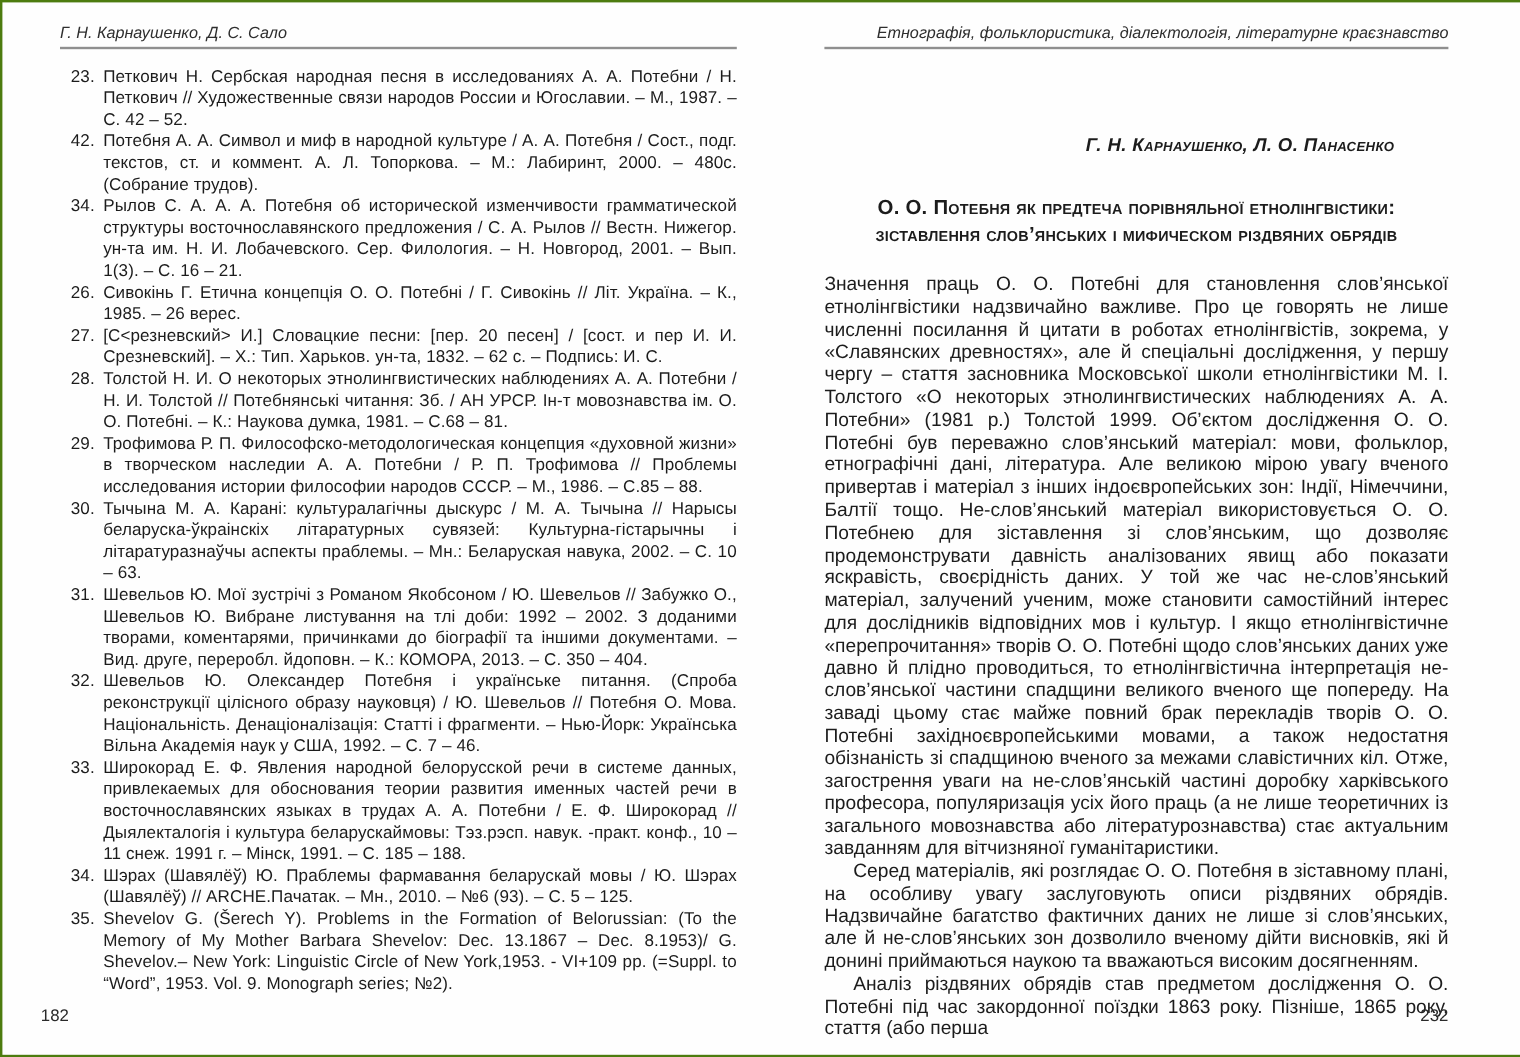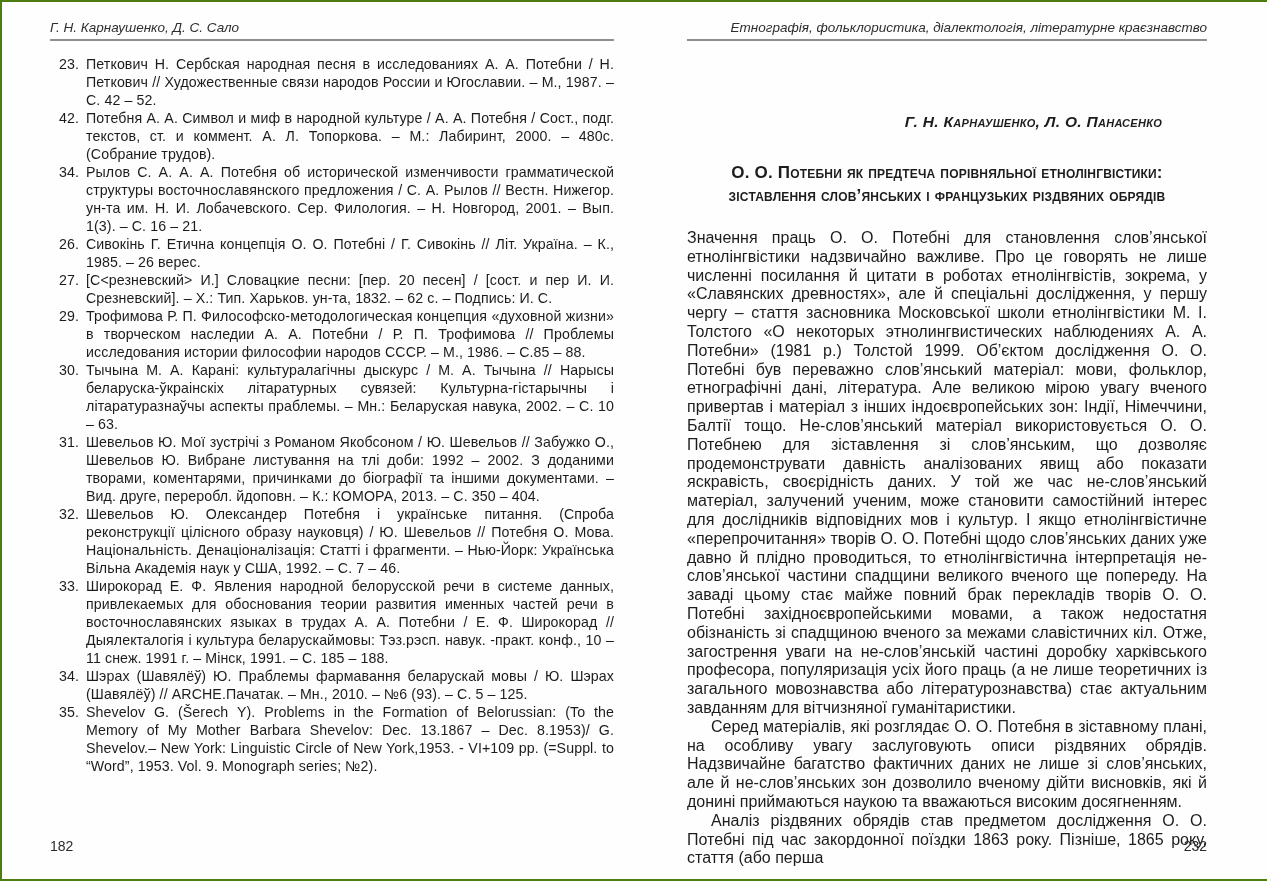--- a/index.html
+++ b/index.html
@@ -78,52 +78,53 @@
   .article-body p { margin: 0; text-indent: 24px; }
   .article-body p.first { text-indent: 0; }
 
   
   .page-number {
     position: absolute;
     top: 836px;
     font-size: 14px;
     color: #2a2a2a;
   }
-  #page-num-left  { left: 48px; }
+  #page-num-left  { left: 32px; }
   #page-num-right { left: 685px; width: 520px; text-align: right; }
 </style>
 </head>
 <body>
 
 <div id="frame">
 
   <div class="page-col" id="left-col">
     <div class="running-head">Г. Н. Карнаушенко, Д. С. Сало</div>
     <div class="bib-list">
         <div class="bib-item"><span class="bib-num">23.</span><span>Петкович Н. Сербская народная песня в исследованиях А. А. Потебни / Н. Петкович // Художественные связи народов России и Югославии. – М., 1987. – С. 42 – 52.</span></div>
         <div class="bib-item"><span class="bib-num">42.</span><span>Потебня А. А. Символ и миф в народной культуре / А. А. Потебня / Сост., подг. текстов, ст. и коммент. А. Л. Топоркова. – М.: Лабиринт, 2000. – 480с. (Собрание трудов).</span></div>
         <div class="bib-item"><span class="bib-num">34.</span><span>Рылов С. А. А. А. Потебня об исторической изменчивости грамматической структуры восточнославянского предложения / С. А. Рылов // Вестн. Нижегор. ун-та им. Н. И. Лобачевского. Сер. Филология. – Н. Новгород, 2001. – Вып. 1(3). – С. 16 – 21.</span></div>
         <div class="bib-item"><span class="bib-num">26.</span><span>Сивокінь Г. Етична концепція О. О. Потебні / Г. Сивокінь // Літ. Україна. – К., 1985. – 26 верес.</span></div>
         <div class="bib-item"><span class="bib-num">27.</span><span>[С&lt;резневский&gt; И.] Словацкие песни: [пер. 20 песен] / [сост. и пер И. И. Срезневский]. – Х.: Тип. Харьков. ун-та, 1832. – 62 с. – Подпись: И. С.</span></div>
+        <div class="bib-item"><span class="bib-num">28.</span><span>Толстой Н. И. О некоторых этнолингвистических наблюдениях А. А. Потебни / Н. И. Толстой // Потебнянські читання: Зб. / АН УРСР. Ін-т мовознавства ім. О. О. Потебні. – К.: Наукова думка, 1981. – С.68 – 81.</span></div>
         <div class="bib-item"><span class="bib-num">29.</span><span>Трофимова Р. П. Философско-методологическая концепция «духовной жизни» в творческом наследии А. А. Потебни / Р. П. Трофимова // Проблемы исследования истории философии народов СССР. – М., 1986. – С.85 – 88.</span></div>
         <div class="bib-item"><span class="bib-num">30.</span><span>Тычына М. А. Карані: культуралагічны дыскурс / М. А. Тычына // Нарысы беларуска-ўкраінскіх літаратурных сувязей: Культурна-гістарычны і літаратуразнаўчы аспекты праблемы. – Мн.: Беларуская навука, 2002. – С. 10 – 63.</span></div>
         <div class="bib-item"><span class="bib-num">31.</span><span>Шевельов Ю. Мої зустрічі з Романом Якобсоном / Ю. Шевельов // Забужко О., Шевельов Ю. Вибране листування на тлі доби: 1992 – 2002. З доданими творами, коментарями, причинками до біографії та іншими документами. – Вид. друге, переробл. йдоповн. – К.: КОМОРА, 2013. – С. 350 – 404.</span></div>
         <div class="bib-item"><span class="bib-num">32.</span><span>Шевельов Ю. Олександер Потебня і українське питання. (Спроба реконструкції цілісного образу науковця) / Ю. Шевельов // Потебня О. Мова. Національність. Денаціоналізація: Статті і фрагменти. – Нью-Йорк: Українська Вільна Академія наук у США, 1992. – С. 7 – 46.</span></div>
         <div class="bib-item"><span class="bib-num">33.</span><span>Широкорад Е. Ф. Явления народной белорусской речи в системе данных, привлекаемых для обоснования теории развития именных частей речи в восточнославянских языках в трудах А. А. Потебни / Е. Ф. Широкорад // Дыялекталогія і культура беларускаймовы: Тэз.рэсп. навук. -практ. конф., 10 – 11 снеж. 1991 г. – Мінск, 1991. – С. 185 – 188.</span></div>
         <div class="bib-item"><span class="bib-num">34.</span><span>Шэрах (Шавялёў) Ю. Праблемы фармавання беларускай мовы / Ю. Шэрах (Шавялёў) // ARCHE.Пачатак. – Мн., 2010. – №6 (93). – С. 5 – 125.</span></div>
         <div class="bib-item"><span class="bib-num">35.</span><span>Shevelov G. (Šerech Y). Problems in the Formation of Belorussian: (To the Memory of My Mother Barbara Shevelov: Dec. 13.1867 – Dec. 8.1953)/ G. Shevelov.– New York: Linguistic Circle of New York,1953. - VI+109 pp. (=Suppl. to “Word”, 1953. Vol. 9. Monograph series; №2).</span></div>
       </div>
   </div>
 
   <div class="page-col" id="right-col">
     <div class="running-head">Етнографія, фольклористика, діалектологія, літературне краєзнавство</div>
     <div class="authors-line">Г. Н. Карнаушенко, Л. О. Панасенко</div>
     <div class="article-title">
-        <div>О. О. Потебни як предтеча порівняльної етнолінгвістики:</div>
-        <div>зіставлення слов’янських і французьких різдвяних обрядів</div>
+        <div>О. О. Потебня як предтеча порівняльної етнолінгвістики:</div>
+        <div>зіставлення слов’янських і мифическом різдвяних обрядів</div>
       </div>
     <div class="article-body">
         <p class="first">Значення праць О. О. Потебні для становлення слов’янської етнолінгвістики надзвичайно важливе. Про це говорять не лише численні посилання й цитати в роботах етнолінгвістів, зокрема, у «Славянских древностях», але й спеціальні дослідження, у першу чергу – стаття засновника Московської школи етнолінгвістики М. І. Толстого «О некоторых этнолингвистических наблюдениях А. А. Потебни» (1981 р.) Толстой 1999. Об’єктом дослідження О. О. Потебні був переважно слов’янський матеріал: мови, фольклор, етнографічні дані, література. Але великою мірою увагу вченого привертав і матеріал з інших індоєвропейських зон: Індії, Німеччини, Балтії тощо. Не-слов’янський матеріал використовується О. О. Потебнею для зіставлення зі слов’янським, що дозволяє продемонструвати давність аналізованих явищ або показати яскравість, своєрідність даних. У той же час не-слов’янський матеріал, залучений ученим, може становити самостійний інтерес для дослідників відповідних мов і культур. І якщо етнолінгвістичне «перепрочитання» творів О. О. Потебні щодо слов’янських даних уже давно й плідно проводиться, то етнолінгвістична інтерпретація не-слов’янської частини спадщини великого вченого ще попереду. На заваді цьому стає майже повний брак перекладів творів О. О. Потебні західноєвропейськими мовами, а також недостатня обізнаність зі спадщиною вченого за межами славістичних кіл. Отже, загострення уваги на не-слов’янській частині доробку харківського професора, популяризація усіх його праць (а не лише теоретичних із загального мовознавства або літературознавства) стає актуальним завданням для вітчизняної гуманітаристики.</p>
         <p>Серед матеріалів, які розглядає О. О. Потебня в зіставному плані, на особливу увагу заслуговують описи різдвяних обрядів. Надзвичайне багатство фактичних даних не лише зі слов’янських, але й не-слов’янських зон дозволило вченому дійти висновків, які й донині приймаються наукою та вважаються високим досягненням.</p>
         <p>Аналіз різдвяних обрядів став предметом дослідження О. О. Потебні під час закордонної поїздки 1863 року. Пізніше, 1865 року, стаття (або перша</p>
       </div>
   </div>
 
   <div class="page-number" id="page-num-left">182</div>
   <div class="page-number" id="page-num-right">232</div>

